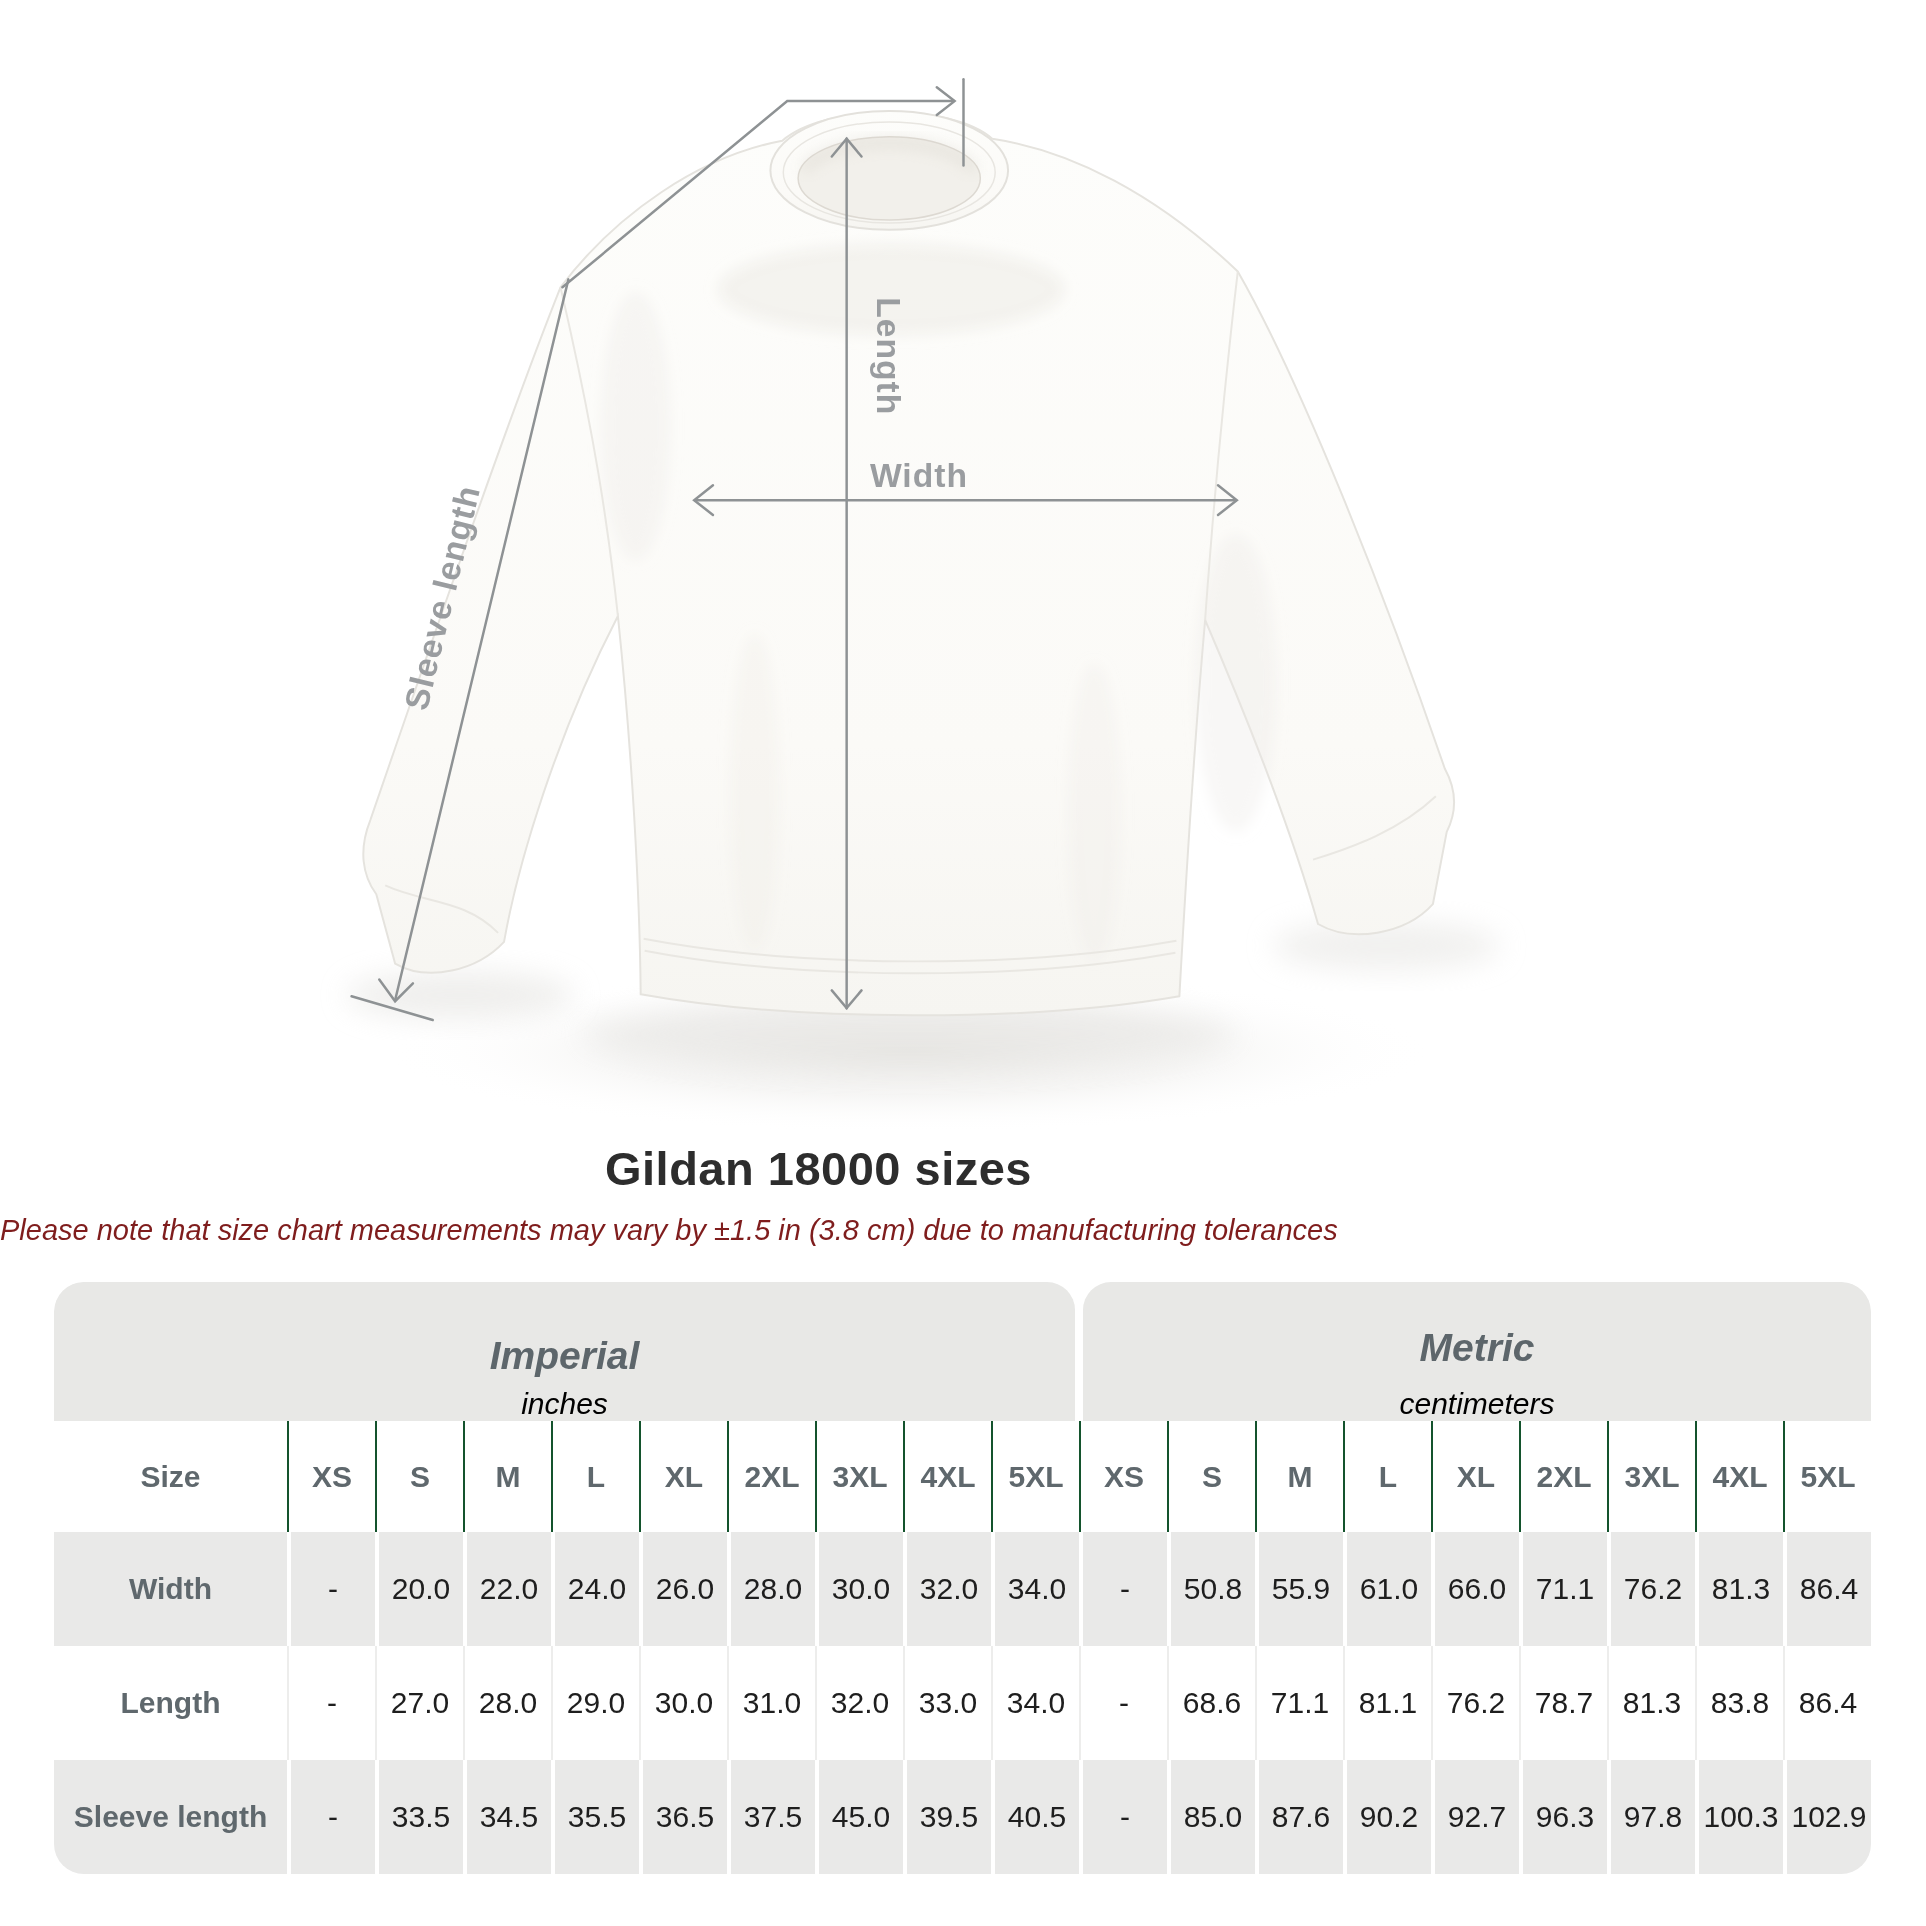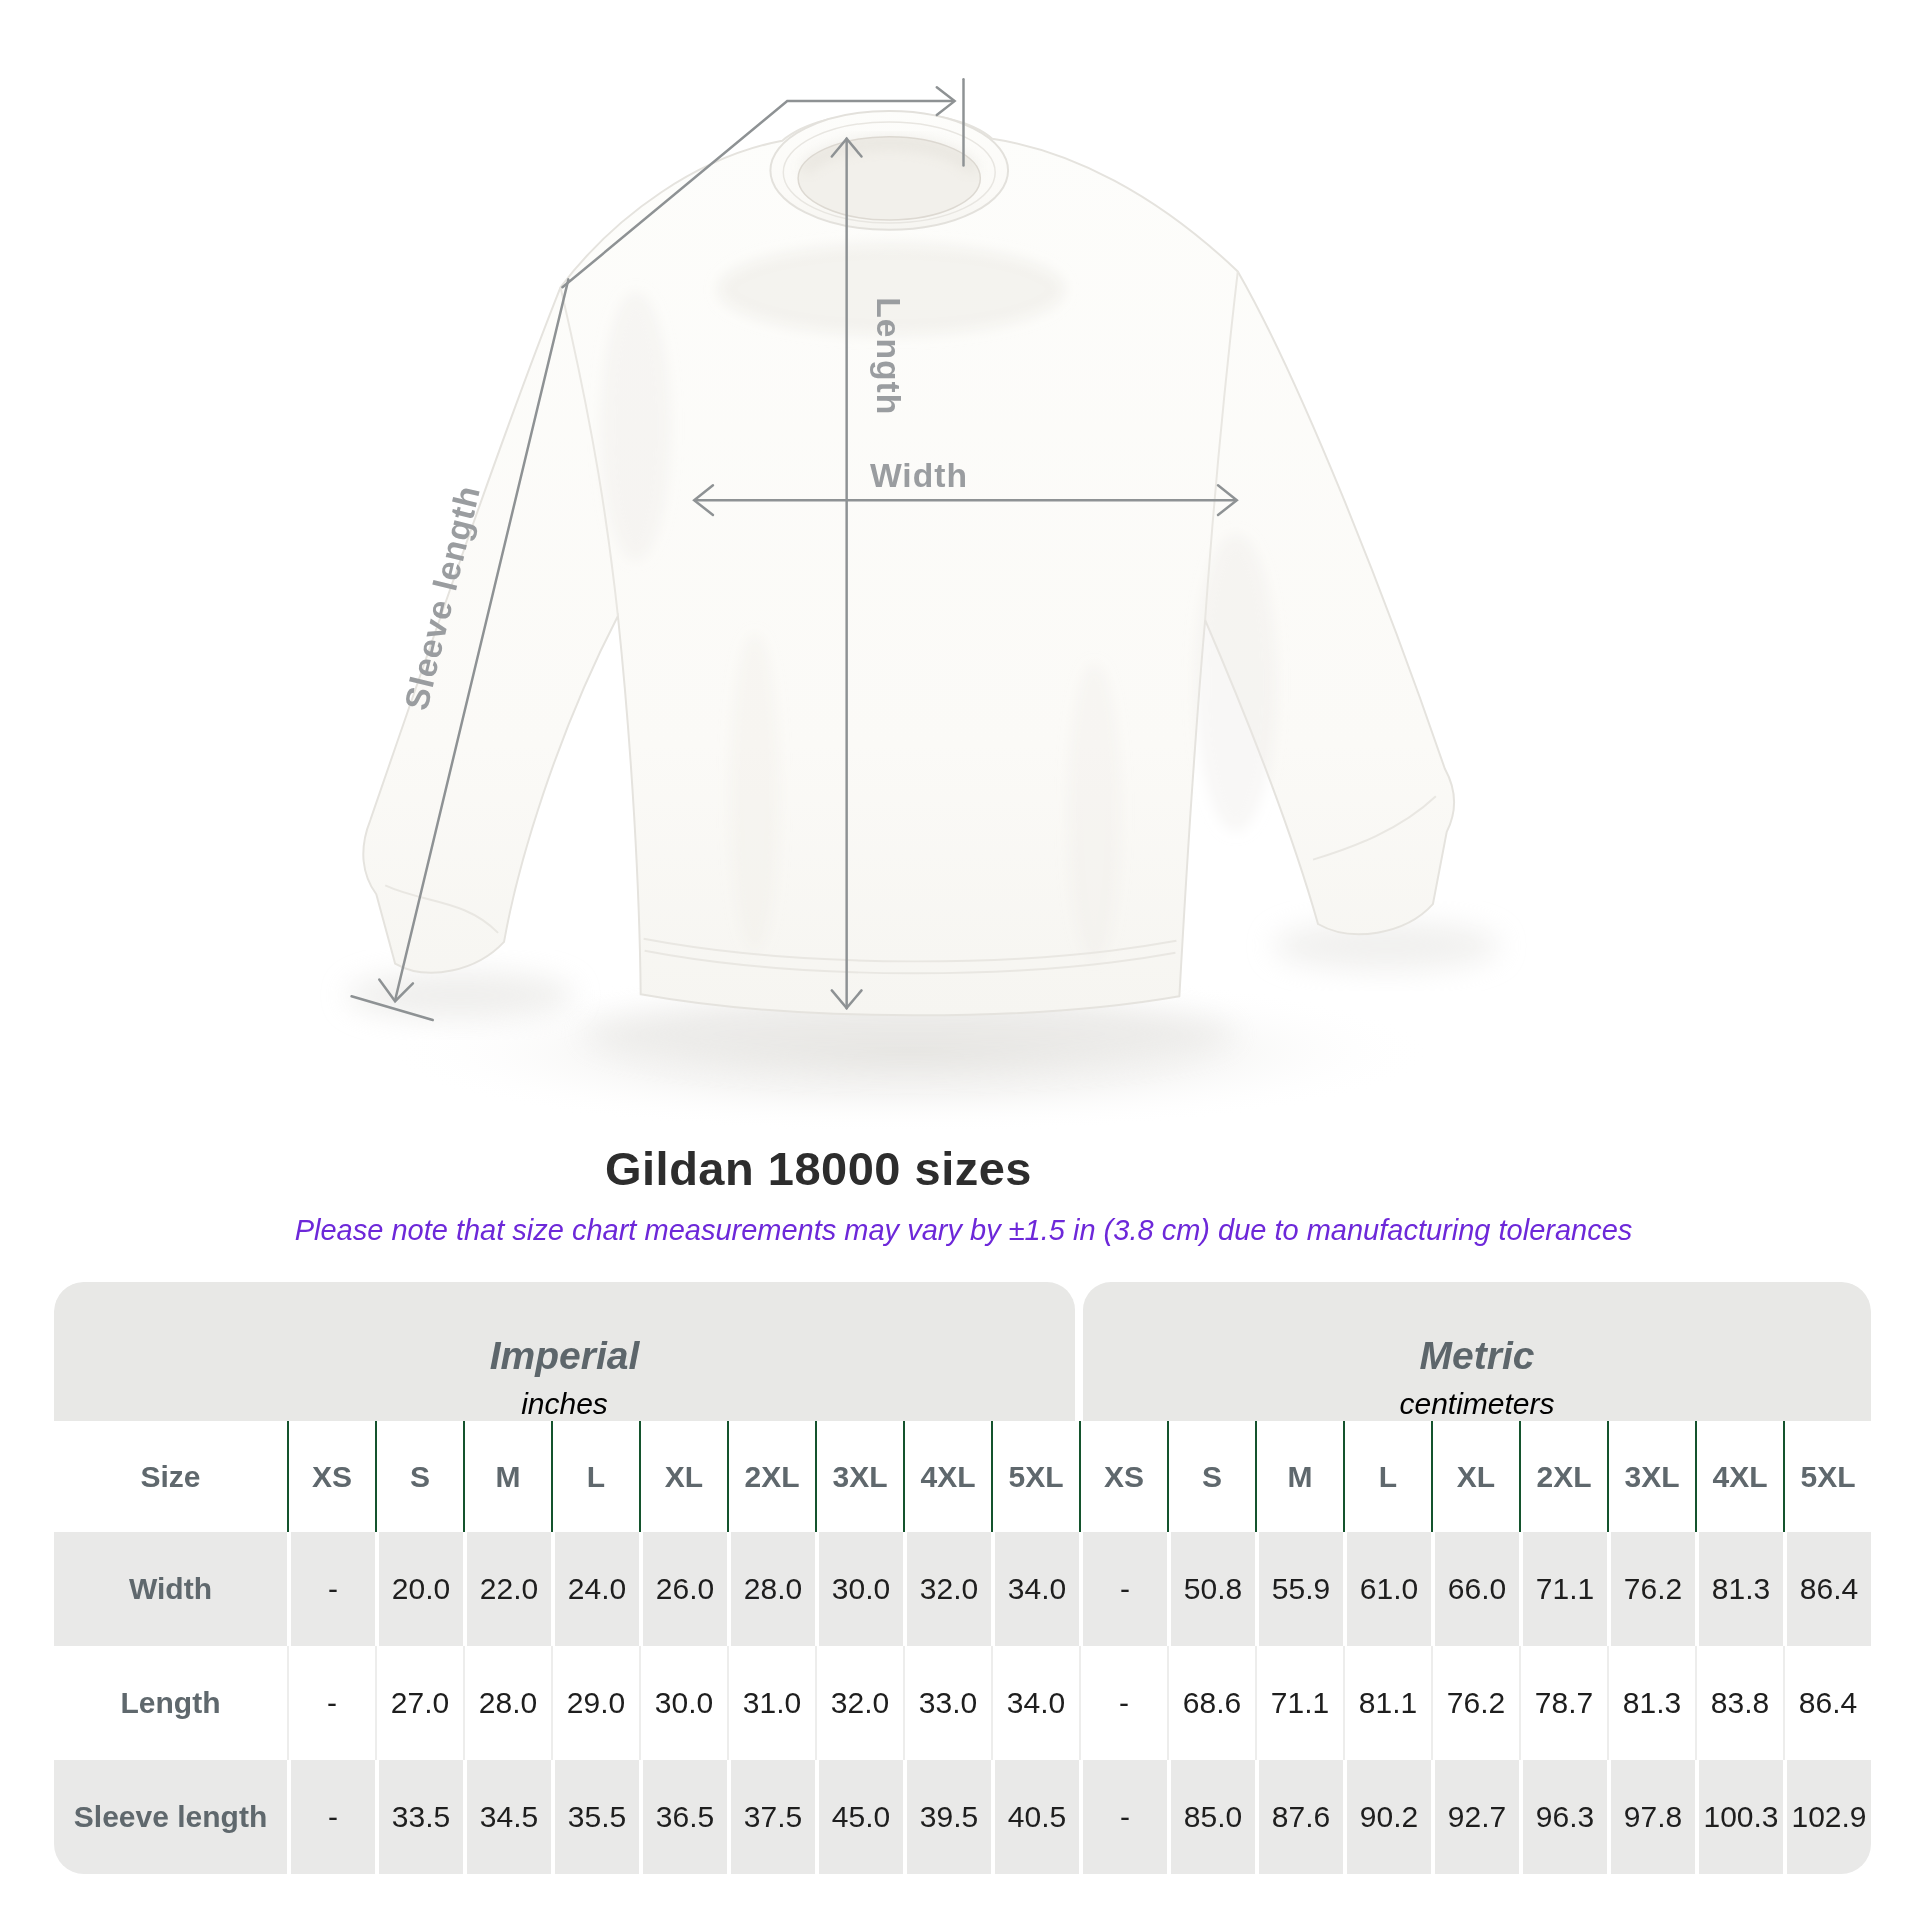--- a/index.html
+++ b/index.html
@@ -6,30 +6,30 @@
   body{width:1927px;height:1927px;position:relative;overflow:hidden;
        font-family:"Liberation Sans", sans-serif;}
   .stage{position:absolute;inset:0;background:#ffffff;}
 
   
   .hero{position:absolute;left:0;top:0;width:1927px;height:1238px;display:block;}
 
   
   .page-title{position:absolute;left:0;top:1141px;width:1637px;text-align:center;
     font-size:47px;font-weight:700;color:#2d2d2d;letter-spacing:0.5px;}
-  .tolerance-note{position:absolute;left:0;top:1214px;width:1927px;text-align:center;
-    font-size:29px;font-style:italic;color:#6d28d9;}
+  .tolerance-note{position:absolute;left:0;top:1214px;width:1927px;text-align:left;
+    font-size:29px;font-style:italic;color:#7f1d1d;}
 
   
   .size-table{position:absolute;left:54px;top:1282px;width:1817px;border-radius:30px;overflow:hidden;}
   .band-row{display:flex;gap:8px;height:139px;}
   .band{background:#e8e8e6;border-radius:28px 28px 0 0;display:flex;flex-direction:column;
         align-items:center;justify-content:flex-end;padding-top:32px;box-sizing:border-box;}
   .band.imperial{width:1021px;}
-  .band.metric{width:788px;}
+  .band.metric{width:788px;gap:8px;}
   .band-title{font-size:39px;font-weight:700;font-style:italic;color:#5d666b;}
   .band-sub{font-size:30px;font-style:italic;color:#68727
 
 7;margin-top:9px;}
   .grid{display:grid;grid-template-columns:233px repeat(18,1fr);}
   .cell{display:flex;align-items:center;justify-content:center;box-sizing:border-box;}
   .hdr-row .cell{height:111px;background:#ffffff;font-weight:700;font-size:30px;color:#5f686d;text-align:right;}
   .data-row .cell{height:114px;font-size:30px;color:#1e1e1e;}
   .data-row .cell.lbl{font-weight:700;color:#5f686d;}
   .row-white .cell{background:#ffffff;}

